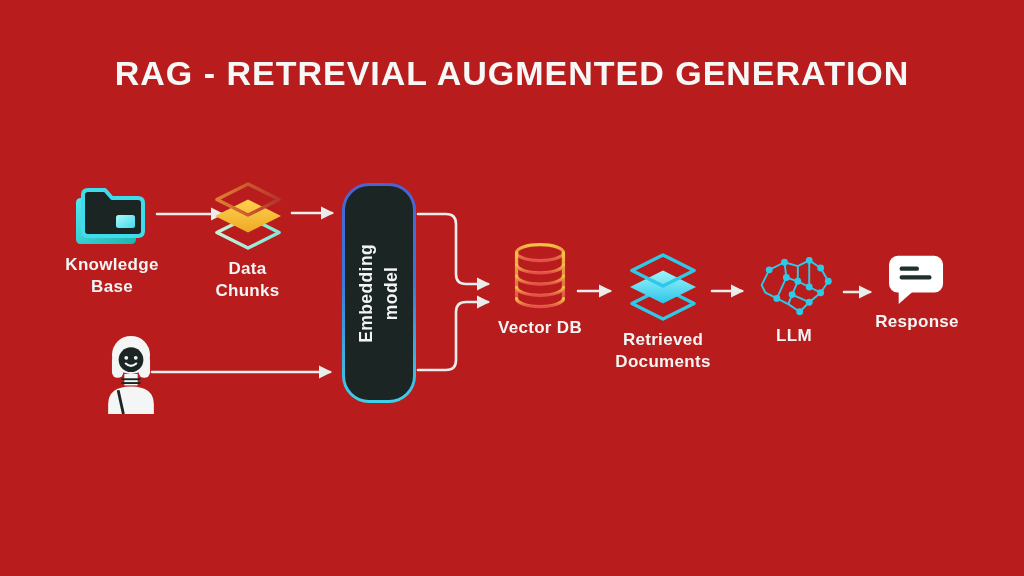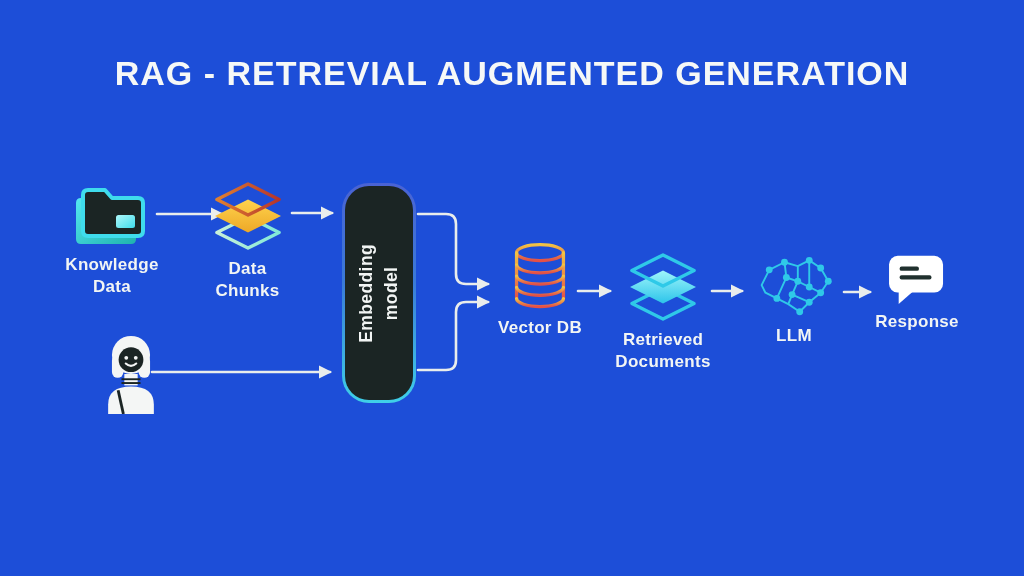--- a/index.html
+++ b/index.html
@@ -1,18 +1,18 @@
 <!DOCTYPE html>
 <html><head>
 <meta charset="utf-8">
 <style>
   html,body{margin:0;padding:0;background:#0e1514;}
   .stage{
     position:relative;width:1024px;height:576px;overflow:hidden;
-    background:#1d4ed8;
+    background:#b91c1c;
     font-family:"Liberation Sans", sans-serif;
   }
   .title{
     position:absolute;top:54px;left:0;width:1024px;text-align:center;
     color:#f6f8f7;font-size:34px;font-weight:700;letter-spacing:1px;
     margin:0;
   }
   .connectors{position:absolute;left:0;top:0;width:1024px;height:576px;}
   .node{position:absolute;display:flex;flex-direction:column;align-items:center;}
   .label{
@@ -73,21 +73,21 @@
         <linearGradient id="fg2" x1="0" y1="0" x2="1" y2="1">
           <stop offset="0" stop-color="#aef7f9"></stop>
             <stop offset="1" stop-color="#3fdcec"></stop>
         </linearGradient>
       </defs>
       <path d="M14 10 h17 l7 8 h26 q5 0 5 5 v28 q0 5 -5 5 H14 q-5 0 -5 -5 V15 q0 -5 5 -5 z" transform="translate(-7,8)" fill="url(#fg1)"></path>
       <path d="M14 10 h17 l7 8 h26 q5 0 5 5 v28 q0 5 -5 5 H14 q-5 0 -5 -5 V15 q0 -5 5 -5 z" fill="#1b2524" stroke="#3fdcec" stroke-width="4" stroke-linejoin="round"></path>
       <rect x="42" y="35" width="19" height="13" rx="2.5" fill="url(#fg2)"></rect>
     </svg>
     <div class="label">Knowledge
-Data</div>
+Base</div>
   </div>
 
   <div class="node" style="left:195px;top:182px;width:105px;">
     <svg width="84" height="68" viewBox="0 0 84 70">
       <defs>
         <linearGradient id="ct" x1="0" y1="0" x2="1" y2="0">
           <stop offset="0" stop-color="#e08030"></stop>
             <stop offset="1" stop-color="#b5342c"></stop>
         </linearGradient>
         <linearGradient id="cm" x1="0" y1="0" x2="0" y2="1">

